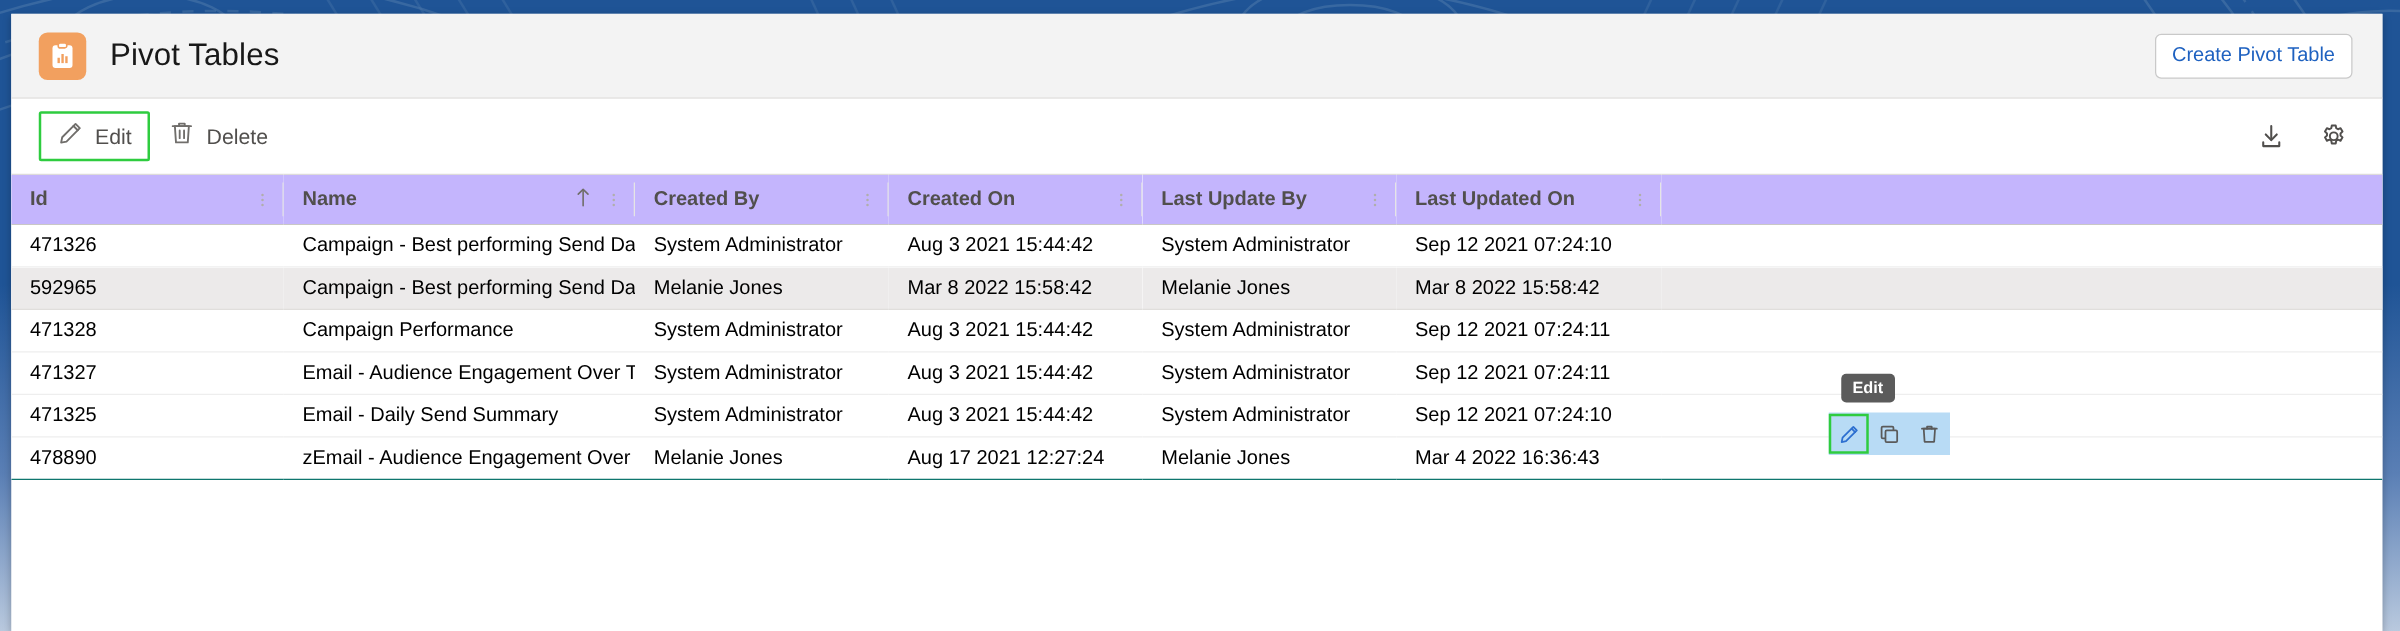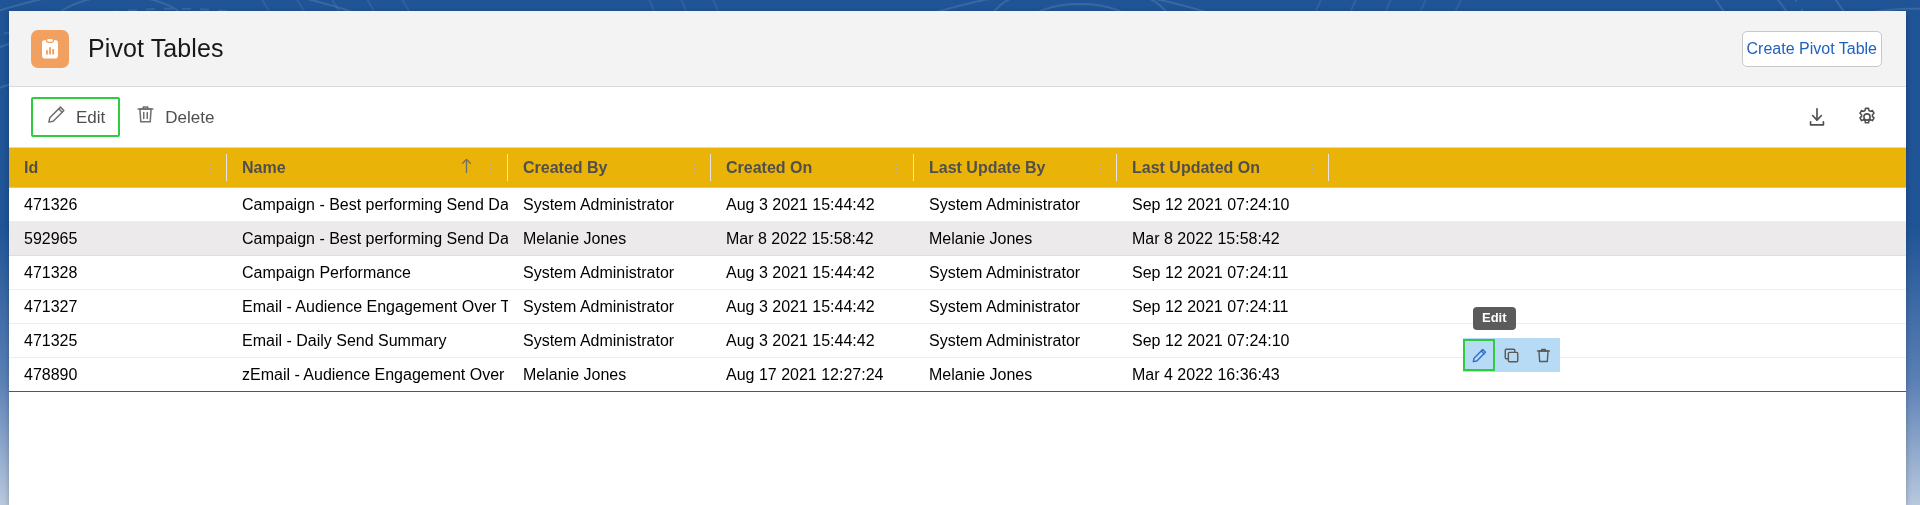--- a/index.html
+++ b/index.html
@@ -33,21 +33,21 @@
     top: 11px;
     width: 1897px;
     height: 494px;
     background: #ffffff;
     box-shadow: 0 2px 6px rgba(0,0,0,.25);
     overflow: hidden;
   }
 
   
   #page-header {
-    height: 76px;
+    height: 68px;
     background: #f3f3f3;
     border-bottom: 1px solid #dddbda;
     display: flex;
     align-items: center;
     padding: 0 24px 0 22px;
   }
   #app-icon {
     width: 38px; height: 38px;
     border-radius: 7px;
     background: #f2a05f;
@@ -57,21 +57,21 @@
   #page-title {
     margin-left: 19px;
     font-size: 25px;
     color: #181818;
     letter-spacing: .1px;
     font-weight: 400;
   }
   #header-spacer { flex: 1 1 auto; }
   #create-btn {
     height: 36px;
-    padding: 0 4px;
+    padding: 0 13px;
     background: #fff;
     border: 1px solid #c9c9c9;
     border-radius: 5px;
     color: #1e61c0;
     font-size: 16px;
     font-family: "Liberation Sans", sans-serif;
     cursor: pointer;
     white-space: nowrap;
   }
 
@@ -115,21 +115,21 @@
   #table-wrap {
     position: relative;
     background: #fff;
   }
   table#data-table {
     border-collapse: collapse;
     table-layout: fixed;
     width: 1897px;
   }
   #data-table thead th {
-    background: #eab308;
+    background: #c4b5fd;
     border-top: 1px solid #dddbda;
     border-bottom: 1px solid #c9c7c5;
     height: 40px;
     font-size: 16px;
     font-weight: bold;
     color: #514f4d;
     text-align: left;
     padding: 0 0 0 15px;
     position: relative;
     vertical-align: middle;

